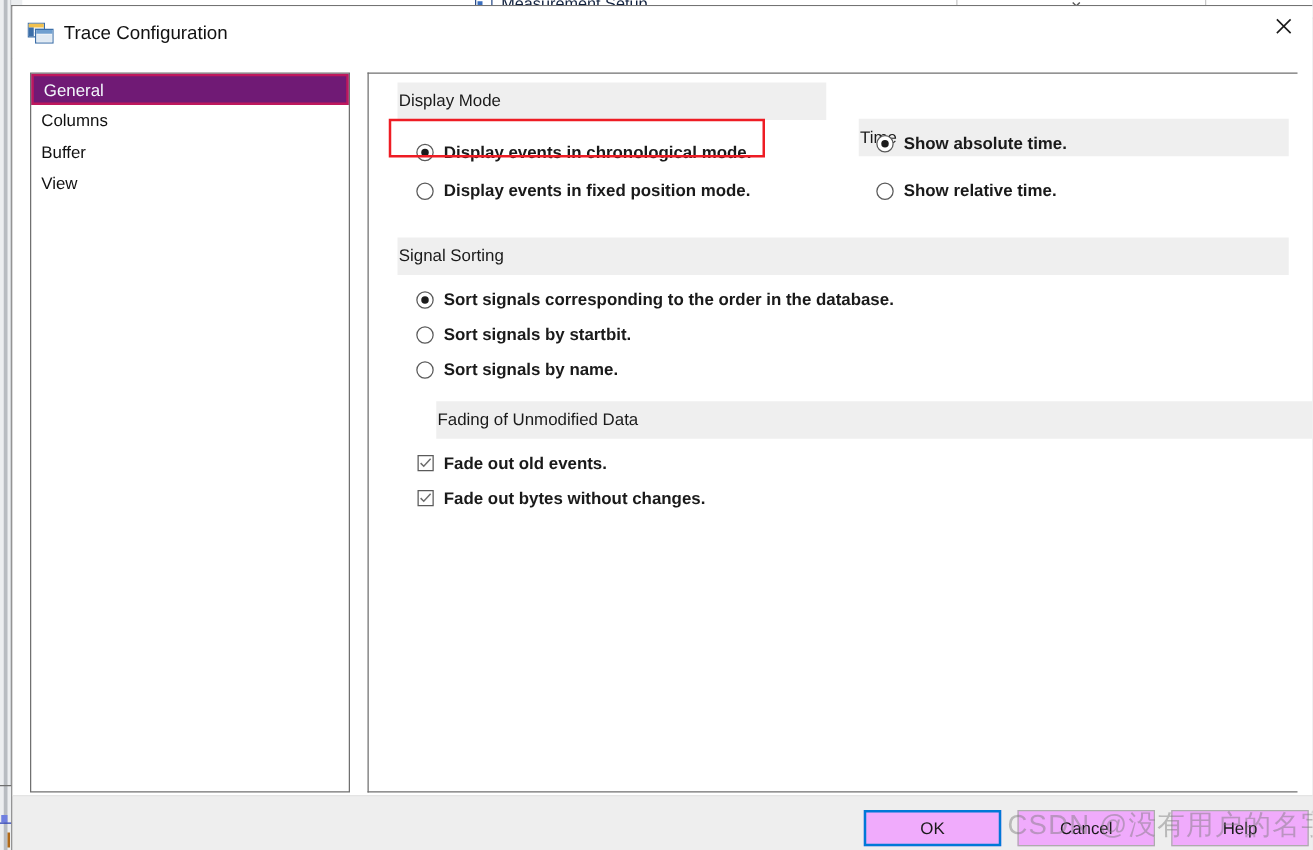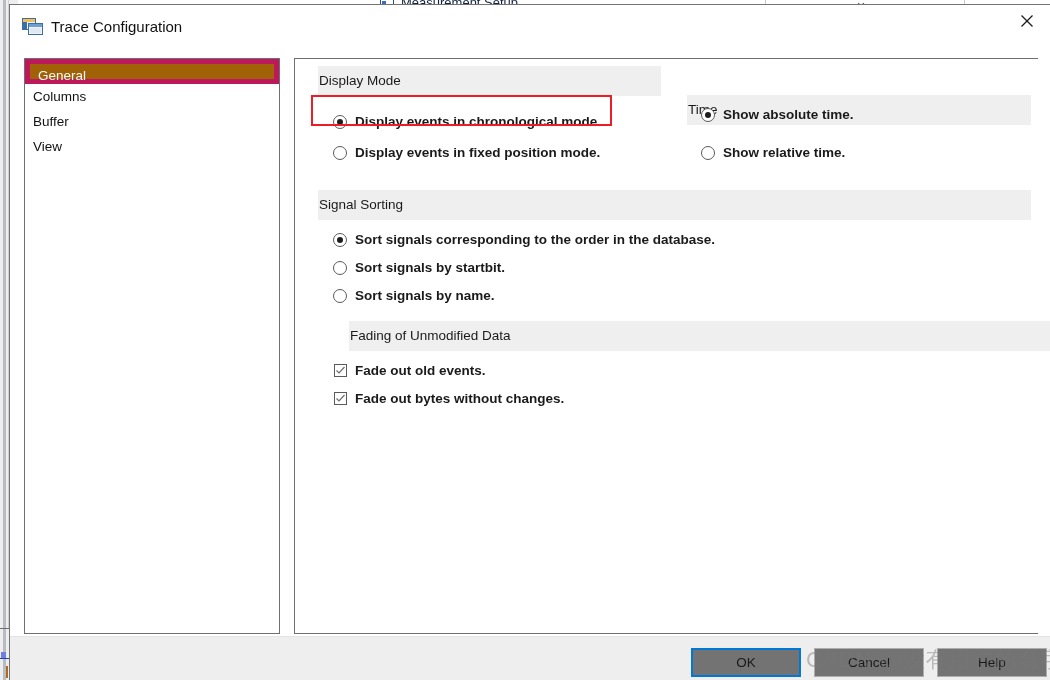--- a/index.html
+++ b/index.html
@@ -188,22 +188,22 @@
   .nav-item {
     height: 25px;
     line-height: 25px;
     padding-left: 8px;
     font-size: 13.5px;
     color: #111;
     box-sizing: border-box;
     cursor: default;
   }
   .nav-item.selected {
-    background: #a16207;
-    border: 5px solid #be185d;
+    background: #701a75;
+    border: 2px solid #be185d;
     color: #f2f8fc;
     line-height: 23px;
   }
 
   #settings-panel {
     position: absolute;
     left: 284px;
     top: 11px;
     width: 744px;
     height: 576px;
@@ -298,21 +298,21 @@
   #footer-top-rule {
     position: absolute;
     left: 0; top: 0; width: 1041px; height: 1px;
     background: #e4e4e4;
   }
   .dlg-button {
     position: absolute;
     top: 12px;
     width: 110px;
     height: 29px;
-    background: #737373;
+    background: #f0abfc;
     border: 1px solid #adadad;
     box-sizing: border-box;
     font-family: "Liberation Sans", sans-serif;
     font-size: 13.5px;
     color: #1a1a1a;
     text-align: center;
     line-height: 27px;
     cursor: pointer;
   }
   #ok-button {

